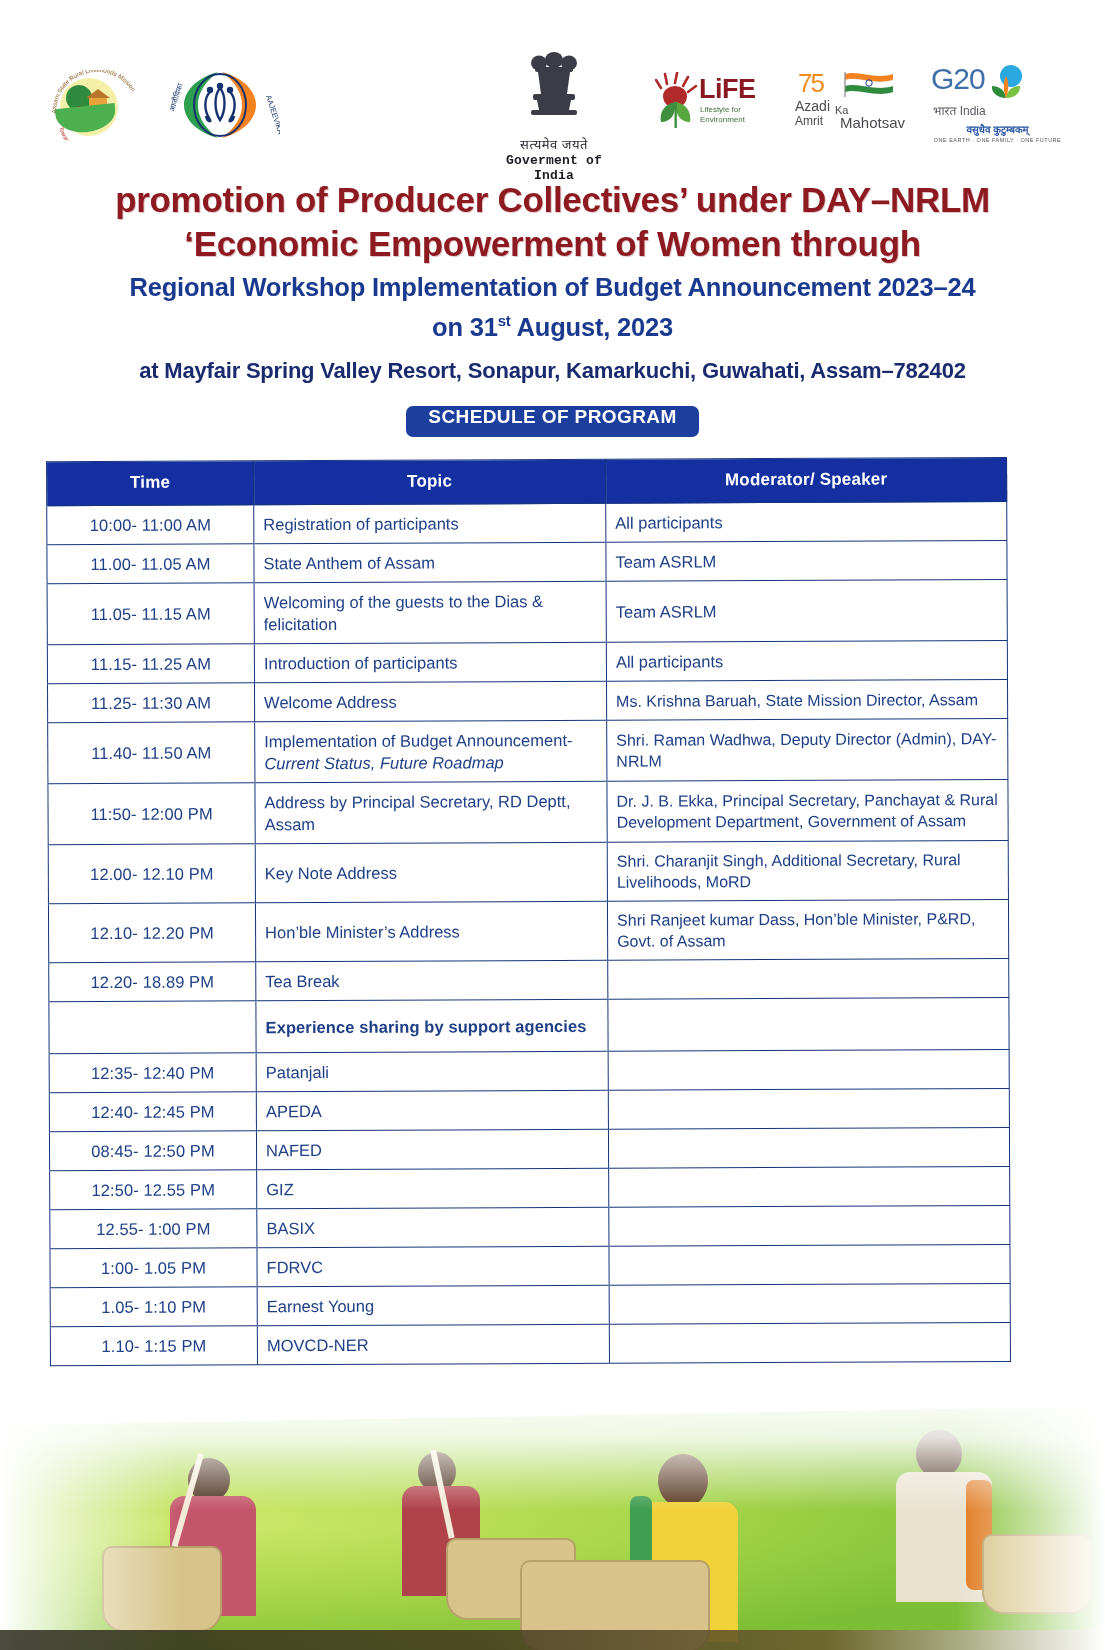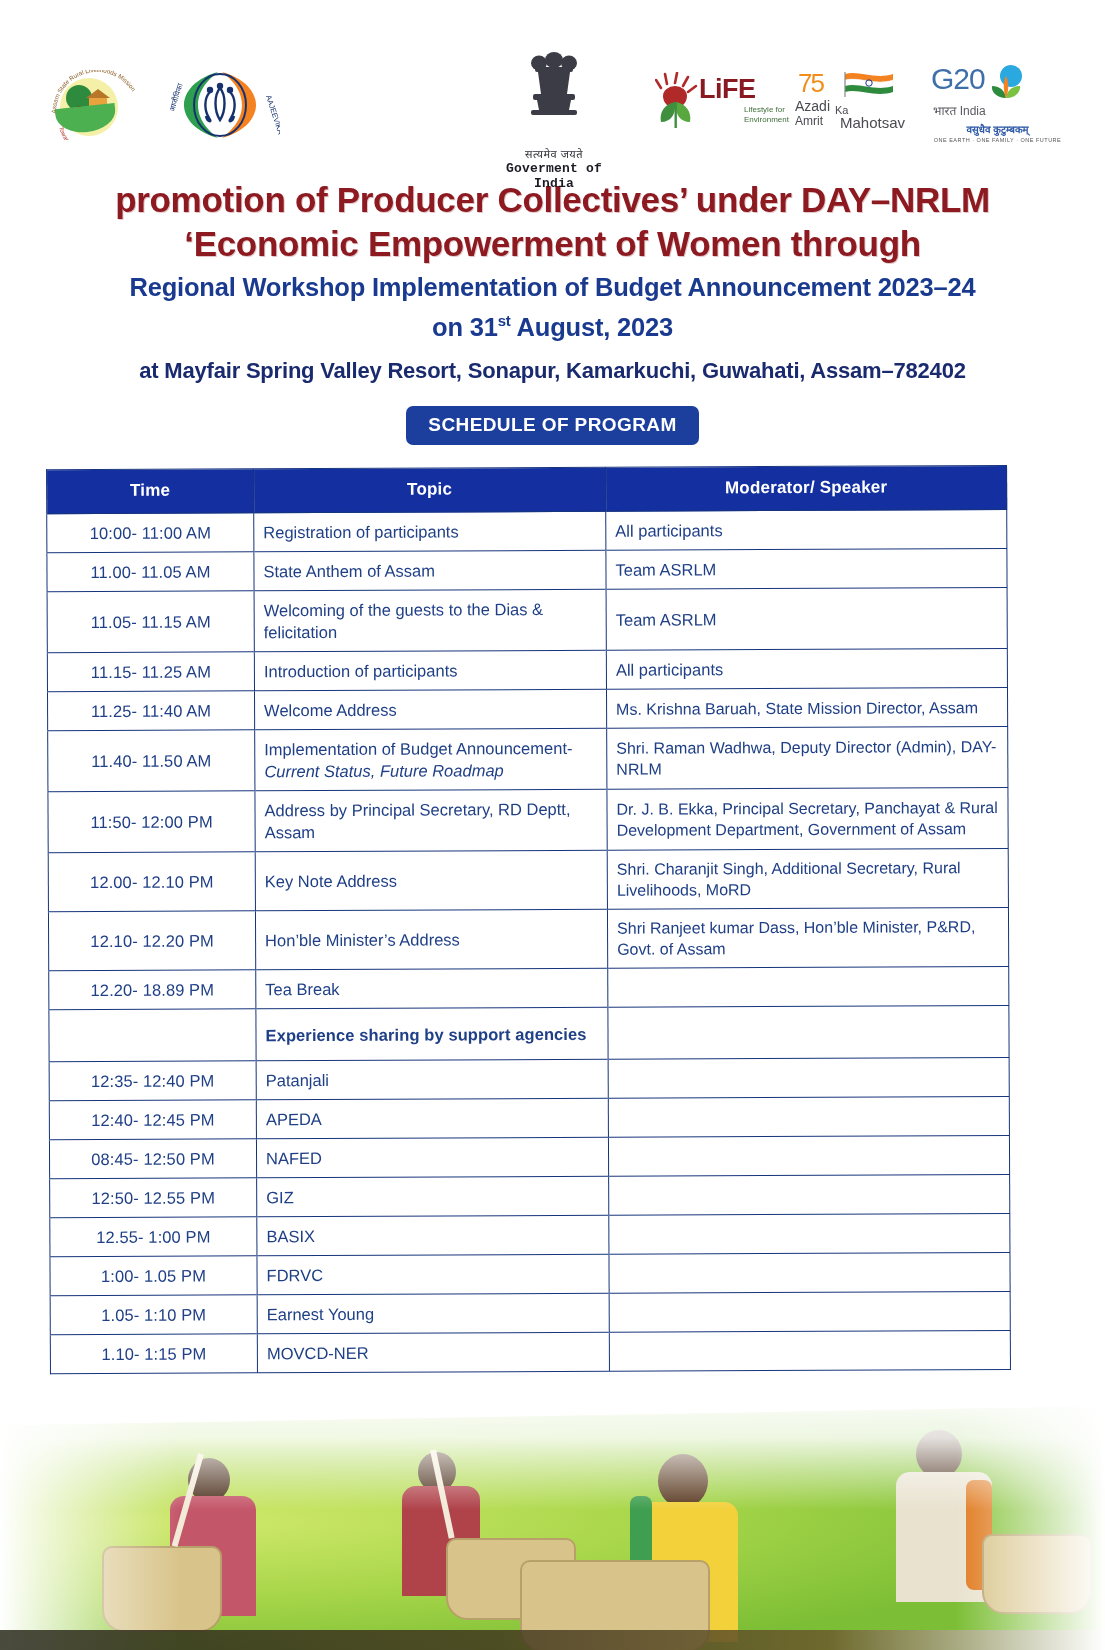--- a/index.html
+++ b/index.html
@@ -51,30 +51,30 @@
   }
   .asrlm .ring-text svg { width:110px; height:70px; }
 
   
   .aajeevika { left: 160px; top: 66px; width: 120px; height: 78px; }
   .aajeevika svg { width:120px; height:78px; }
 
   
   .emblem { left: 484px; top: 50px; width: 140px; height: 100px; text-align:center; }
   .emblem svg { display:block; margin:0 auto; }
-  .emblem .hi { font-size: 11px; color:#2b2b33; letter-spacing:.5px; margin-top:18px;}
+  .emblem .hi { font-size: 13px; color:#2b2b33; letter-spacing:.5px; margin-top:7px;}
   .emblem .goi {
     font-size: 13px; font-weight: bold; color:#1b1b24; letter-spacing:.2px; margin-top:0px;font-family:Liberation Mono, monospace;
   }
 
   
   .life { left: 655px; top: 72px; width: 125px; height: 70px; }
   .life svg { position:absolute; left:0; top:0; }
   .life .word { position:absolute; left:44px; top:2px; font-size:27px; font-weight:bold; color:#8a1a22; letter-spacing:-.5px;}
-  .life .sub { position:absolute; left:45px; top:33px; font-size:8px; color:#3f6f3a; line-height:10px;margin-left:44px;}
+  .life .sub { position:absolute; left:45px; top:33px; font-size:8px; color:#3f6f3a; line-height:10px;}
 
   
   .azadi { left: 795px; top: 66px; width: 135px; height: 80px; }
   .azadi .num { position:absolute; left:3px; top:2px; font-size:26px; color:#f28c1b; font-weight:normal; letter-spacing:-2px;}
   .azadi .flag { position:absolute; left:48px; top:4px; width:52px; height:28px; }
   .azadi .t1 { position:absolute; left:0px; top:32px; font-size:14px; color:#4a4a52;}
   .azadi .t2 { position:absolute; left:40px; top:38px; font-size:11px; color:#4a4a52;}
   .azadi .t3 { position:absolute; left:0px; top:48px; font-size:12px; color:#4a4a52;text-align:center;}
   .azadi .t4 { position:absolute; left:45px; top:48px; font-size:15px; color:#4a4a52;}
 
@@ -116,21 +116,21 @@
     letter-spacing:-0.2px;
   }
   .badge-wrap { text-align:center; margin-top: 20px; }
   .badge {
     display:inline-block;
     background:#1c3f9e;
     color:#ffffff;
     font-size:19px;
     font-weight:bold;
     letter-spacing:.4px;
-    padding: 8px 22px 9px 22px;
+    padding: 0 22px 9px 22px;
     border-radius: 7px;
   }
 
   
   .table-wrap {
     margin: 22px 48px 0 48px;
     width: 1009px;
     transform: rotate(-0.25deg);
   }
   table.sched {
@@ -379,21 +379,21 @@
           <td class="time">11.05- 11.15 AM</td>
           <td class="topic">Welcoming of the guests to the Dias &amp; felicitation</td>
           <td class="mod">Team ASRLM</td>
         </tr>
         <tr>
           <td class="time">11.15- 11.25 AM</td>
           <td class="topic">Introduction of participants</td>
           <td class="mod">All participants</td>
         </tr>
         <tr>
-          <td class="time">11.25- 11:40 AM</td>
+          <td class="time">11.25- 11:30 AM</td>
           <td class="topic">Welcome Address</td>
           <td class="mod smaller">Ms. Krishna Baruah, State Mission Director, Assam</td>
         </tr>
         <tr>
           <td class="time">11.40- 11.50 AM</td>
           <td class="topic"><span>Implementation of Budget Announcement- </span><span class="ital">Current Status, Future Roadmap</span></td>
           <td class="mod smaller">Shri. Raman Wadhwa, Deputy Director (Admin), DAY- NRLM</td>
         </tr>
         <tr>
           <td class="time">11:50- 12:00 PM</td>

